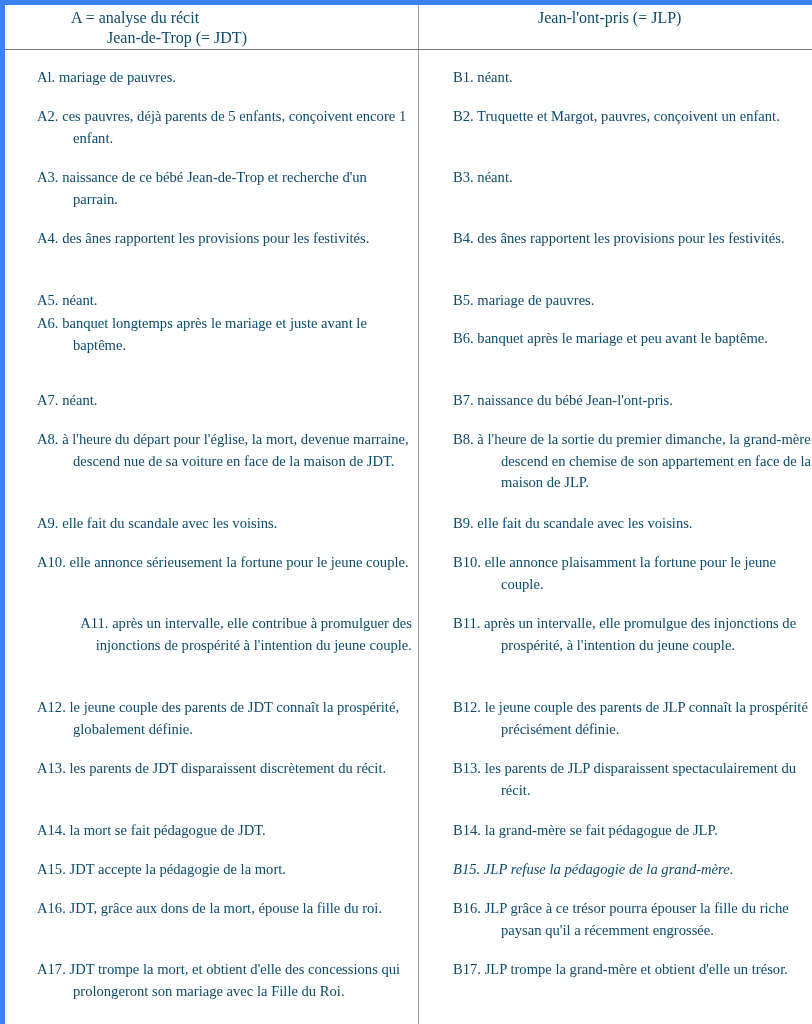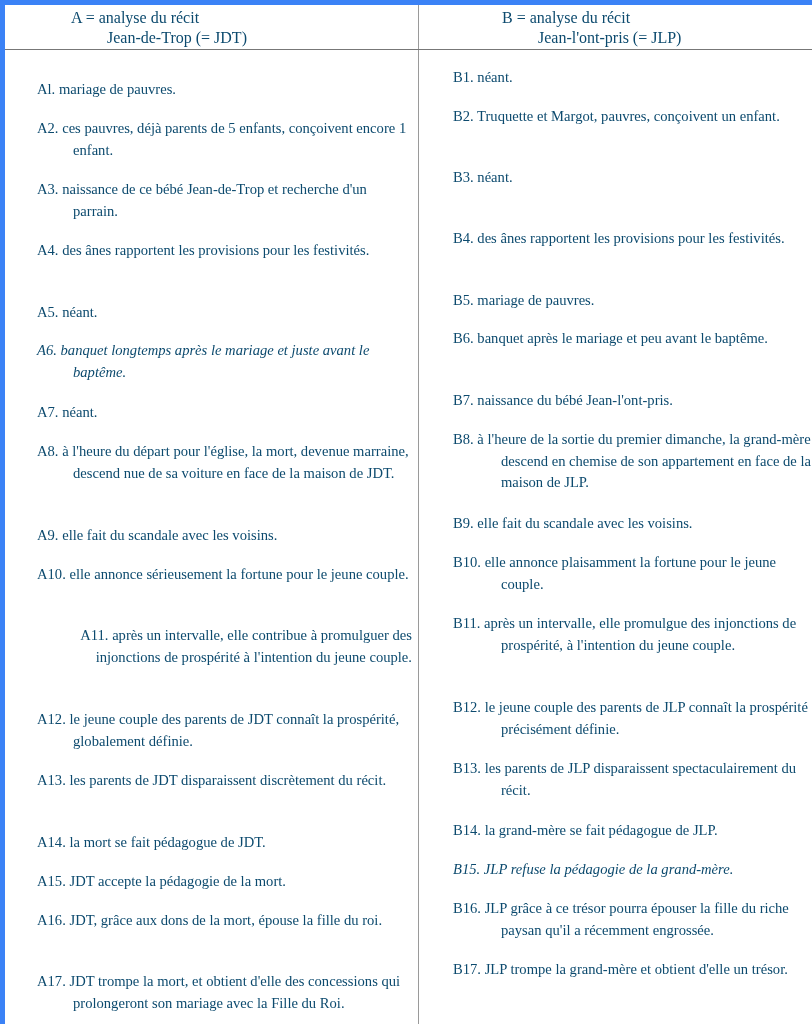--- a/index.html
+++ b/index.html
@@ -30,46 +30,45 @@
   #headA .l2 { padding-left: 36px; }
   #headB { left: 497px; }
   #headB .l2 { padding-left: 36px; }
   .item {
     position: absolute;
     line-height: 21.5px;
     text-indent: -36px;
     padding-left: 36px;
     box-sizing: border-box;
   }
-  .colA .item { left: 32px; width: 375px; margin-top: 12px; }
+  .colA .item { left: 32px; width: 375px; }
   .colB .item { left: 448px; width: 360px; text-indent: -48px; padding-left: 48px; }
 </style>
 </head>
 <body>
 
 <div class="page">
   <div class="vdivider"></div>
   <div class="hrule"></div>
 
   <div class="col-head" id="headA">
     <span class="l1">A = analyse du récit</span>
     <span class="l2">Jean-de-Trop (= JDT)</span>
   </div>
   <div class="col-head" id="headB">
-    <span class="l1">B = analyse du récit</span>
     <span class="l2">Jean-l'ont-pris (= JLP)</span>
   </div>
 
   <div class="colA" id="colA">
       <div class="item" style="top: 62px;"><span>Al.</span> <span>mariage de pauvres.</span></div>
       <div class="item" style="top: 101px;"><span>A2.</span> <span>ces pauvres, déjà parents de 5 enfants, conçoivent encore 1 enfant.</span></div>
       <div class="item" style="top: 162px;"><span>A3.</span> <span>naissance de ce bébé Jean-de-Trop et recherche d'un parrain.</span></div>
       <div class="item" style="top: 223px;"><span>A4.</span> <span>des ânes rapportent les provisions pour les festivités.</span></div>
       <div class="item" style="top: 285px;"><span>A5.</span> <span>néant.</span></div>
-      <div class="item" style="top: 323px; font-style: italic;"><span>A6.</span> <span>banquet longtemps après le mariage et juste avant le baptême.</span></div>
+      <div class="item" style="top: 308px;"><span>A6.</span> <span>banquet longtemps après le mariage et juste avant le baptême.</span></div>
       <div class="item" style="top: 385px;"><span>A7.</span> <span>néant.</span></div>
       <div class="item" style="top: 424px;"><span>A8.</span> <span>à l'heure du départ pour l'église, la mort, devenue marraine, descend nue de sa voiture en face de la maison de JDT.</span></div>
       <div class="item" style="top: 508px;"><span>A9.</span> <span>elle fait du scandale avec les voisins.</span></div>
       <div class="item" style="top: 547px;"><span>A10.</span> <span>elle annonce sérieusement la fortune pour le jeune couple.</span></div>
       <div class="item" style="top: 608px; text-align: right;"><span>A11.</span> <span>après un intervalle, elle contribue à promulguer des injonctions de prospérité à l'intention du jeune couple.</span></div>
       <div class="item" style="top: 692px;"><span>A12.</span> <span>le jeune couple des parents de JDT connaît la prospérité, globalement définie.</span></div>
       <div class="item" style="top: 753px;"><span>A13.</span> <span>les parents de JDT disparaissent discrètement du récit.</span></div>
       <div class="item" style="top: 815px;"><span>A14.</span> <span>la mort se fait pédagogue de JDT.</span></div>
       <div class="item" style="top: 854px;"><span>A15.</span> <span>JDT accepte la pédagogie de la mort.</span></div>
       <div class="item" style="top: 893px;"><span>A16.</span> <span>JDT, grâce aux dons de la mort, épouse la fille du roi.</span></div>

